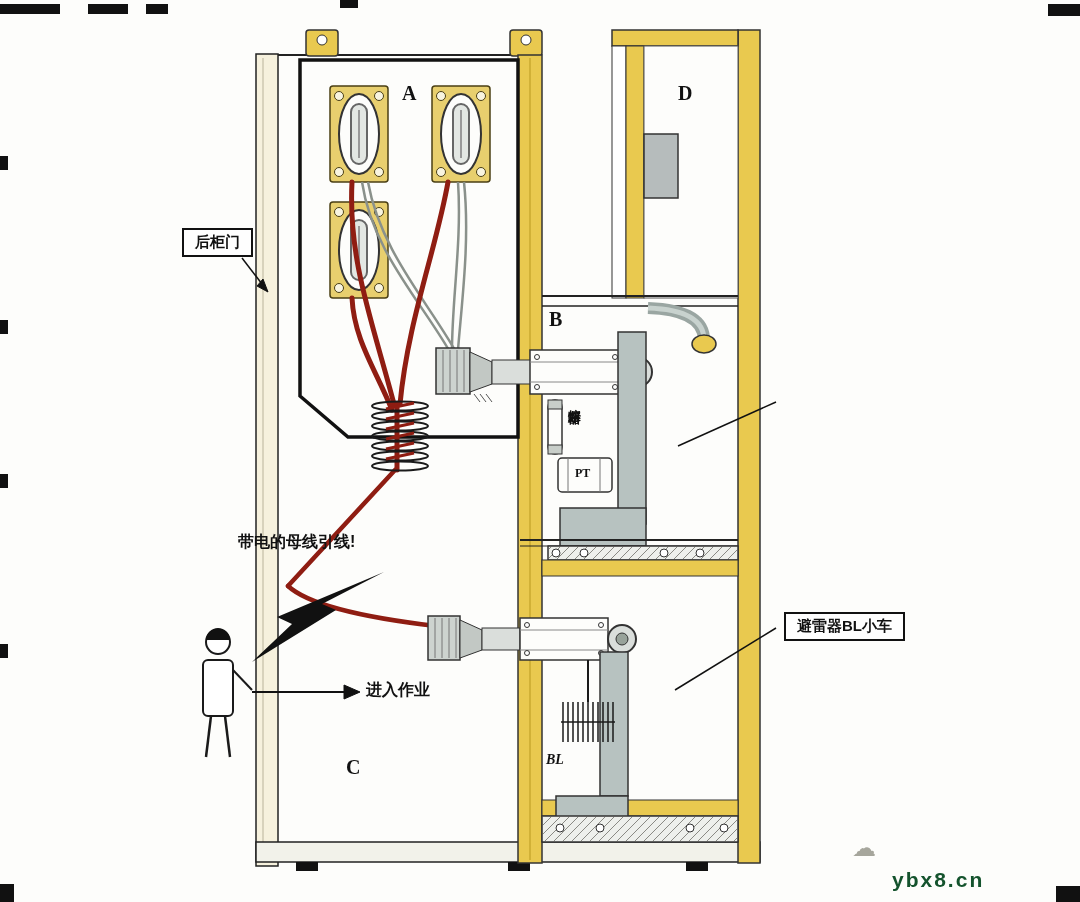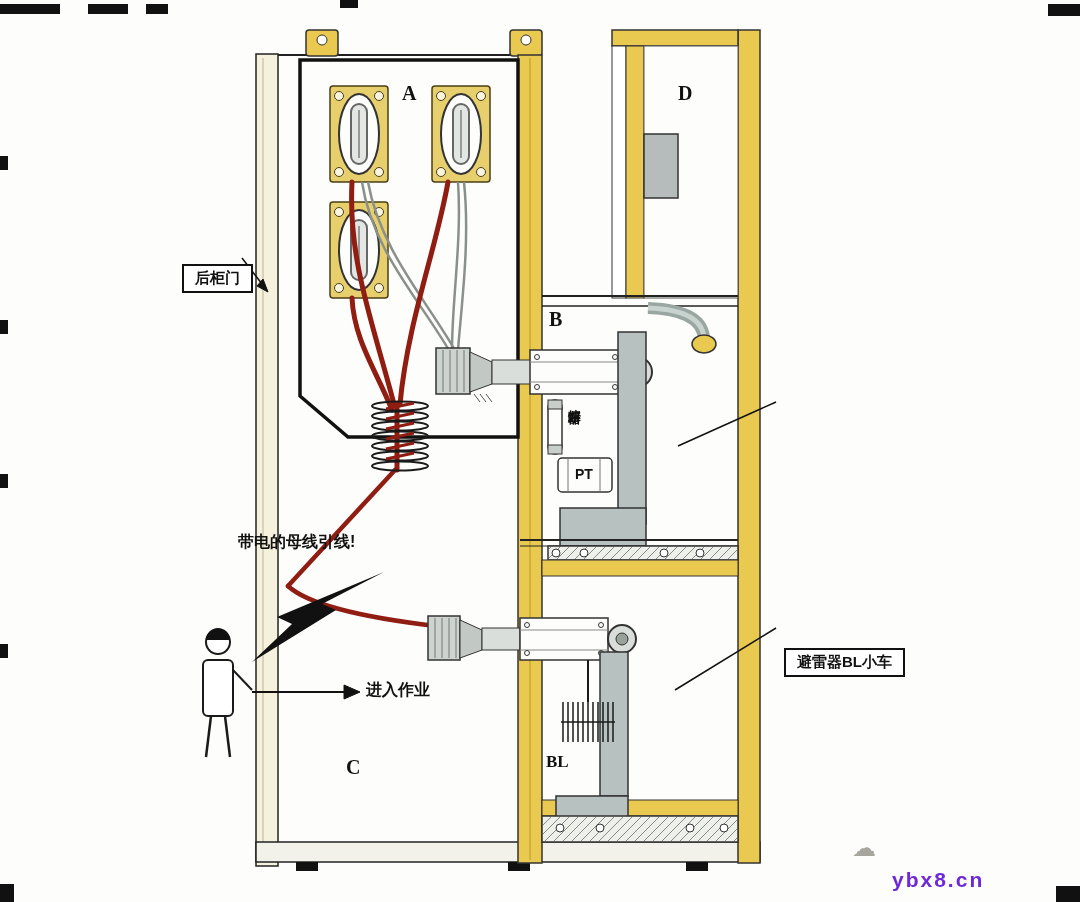--- a/index.html
+++ b/index.html
@@ -1,27 +1,27 @@
 <!DOCTYPE html>
 <html><head>
 <meta charset="utf-8">
 <style>
   html,body{margin:0;padding:0;background:#ddd;}
   .canvas{position:relative;width:1080px;height:902px;margin:0 auto;background:#fdfdfb;
           overflow:hidden;font-family:"Liberation Sans",sans-serif;}
   svg.diagram{position:absolute;left:0;top:0;z-index:1;}
   .lbl{position:absolute;color:#111;white-space:nowrap;z-index:2;}
   .letter{font-family:"Liberation Serif",serif;font-size:20px;font-weight:600;}
-  .letter-sm{font-family:Liberation Sans, sans-serif;font-size:14px;font-weight:700;}
+  .letter-sm{font-family:Liberation Serif, serif;font-size:12px;font-weight:700;}
   .hand{font-weight:700;font-size:16px;}
-  .box-lbl{border:2px solid #111;background:#fefefe;padding:3px 11px;font-size:15px;font-weight:700;margin-top:36px;}
+  .box-lbl{border:2px solid #111;background:#fefefe;padding:3px 11px;font-size:15px;font-weight:700;}
   .vertical{writing-mode:vertical-rl;text-orientation:upright;font-size:13px;letter-spacing:2px;font-weight:600;}
   .wm-brand{display:flex;align-items:center;gap:6px;color:#a6a69c;font-size:25px;font-weight:700;letter-spacing:4px;}
   .wm-icon{font-size:24px;color:#a6a69c;font-weight:400;}
-  .wm-site{color:#6d28d9;font-size:21px;font-weight:700;letter-spacing:2px;}
+  .wm-site{color:#14532d;font-size:21px;font-weight:700;letter-spacing:2px;}
 </style>
 </head>
 <body>
 
 <div class="canvas">
 
 <svg class="diagram" width="1080" height="902" viewBox="0 0 1080 902">
   <defs>
     <pattern id="hatch" width="9" height="9" patternUnits="userSpaceOnUse">
       <path d="M0,9 L9,0" stroke="#8a8a84" stroke-width="1"></path>
@@ -259,21 +259,21 @@
     <polygon points="360,692 344,685 344,699"></polygon>
     <line x1="776" y1="402" x2="678" y2="446" stroke-width="1.5" fill="none"></line>
     <line x1="776" y1="628" x2="675" y2="690" stroke-width="1.5" fill="none"></line>
   </g>
 </svg>
 
 <div class="lbl letter" style="left:402px;top:82px;">A</div>
 <div class="lbl letter" style="left:678px;top:82px;">D</div>
 <div class="lbl letter" style="left:549px;top:308px;">B</div>
 <div class="lbl letter" style="left:346px;top:756px;">C</div>
-<div class="lbl letter" style="left:546px;top:752px;font-size:17px;">BL</div>
+<div class="lbl letter" style="left:546px;top:752px;font-size:14px;font-style:italic;">BL</div>
 <div class="lbl letter-sm" style="left:575px;top:466px;">PT</div>
 <div class="lbl vertical" style="left:565px;top:398px;">熔断器</div>
 
 <div class="lbl box-lbl" style="left:182px;top:228px;">后柜门</div>
 <div class="lbl hand" style="left:238px;top:532px;text-align:center;">带电的母线引线!</div>
 <div class="lbl hand" style="left:366px;top:680px;">进入作业</div>
 <div class="lbl box-lbl" style="left:784px;top:612px;">避雷器BL小车</div>
 
 <div class="lbl wm-brand" style="left:852px;top:834px;">
   <span class="wm-icon">☁</span>

